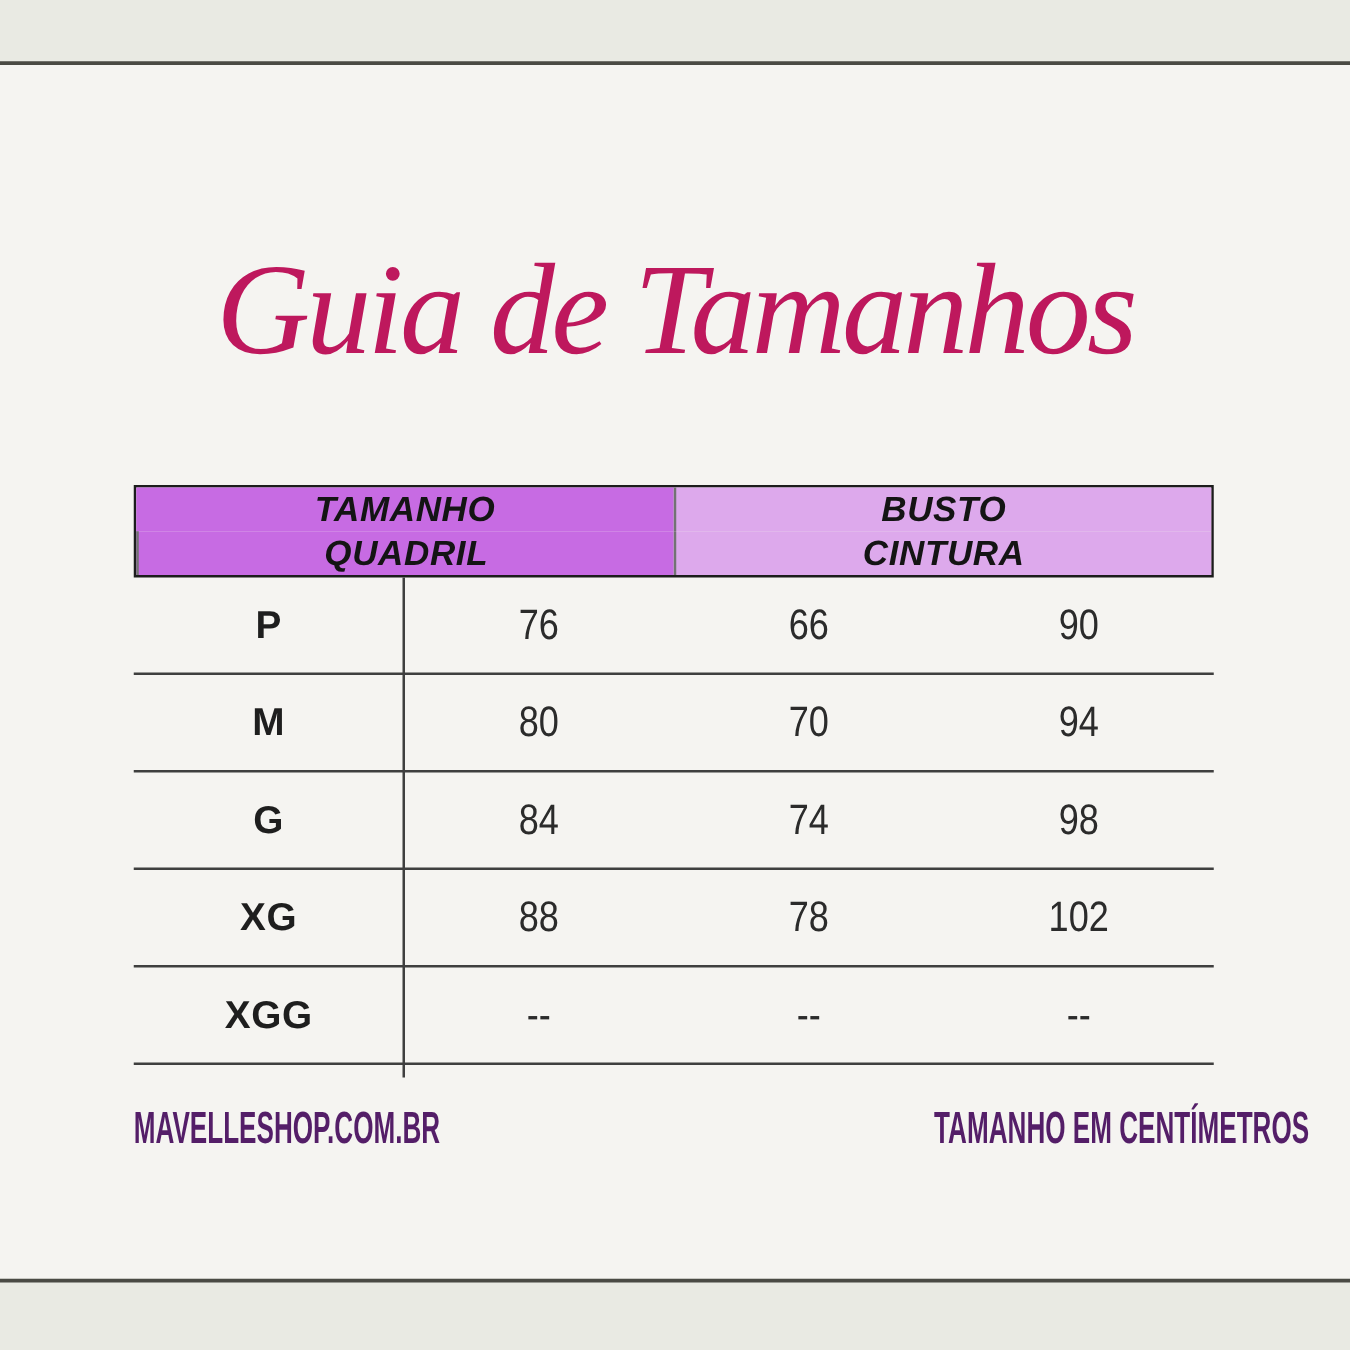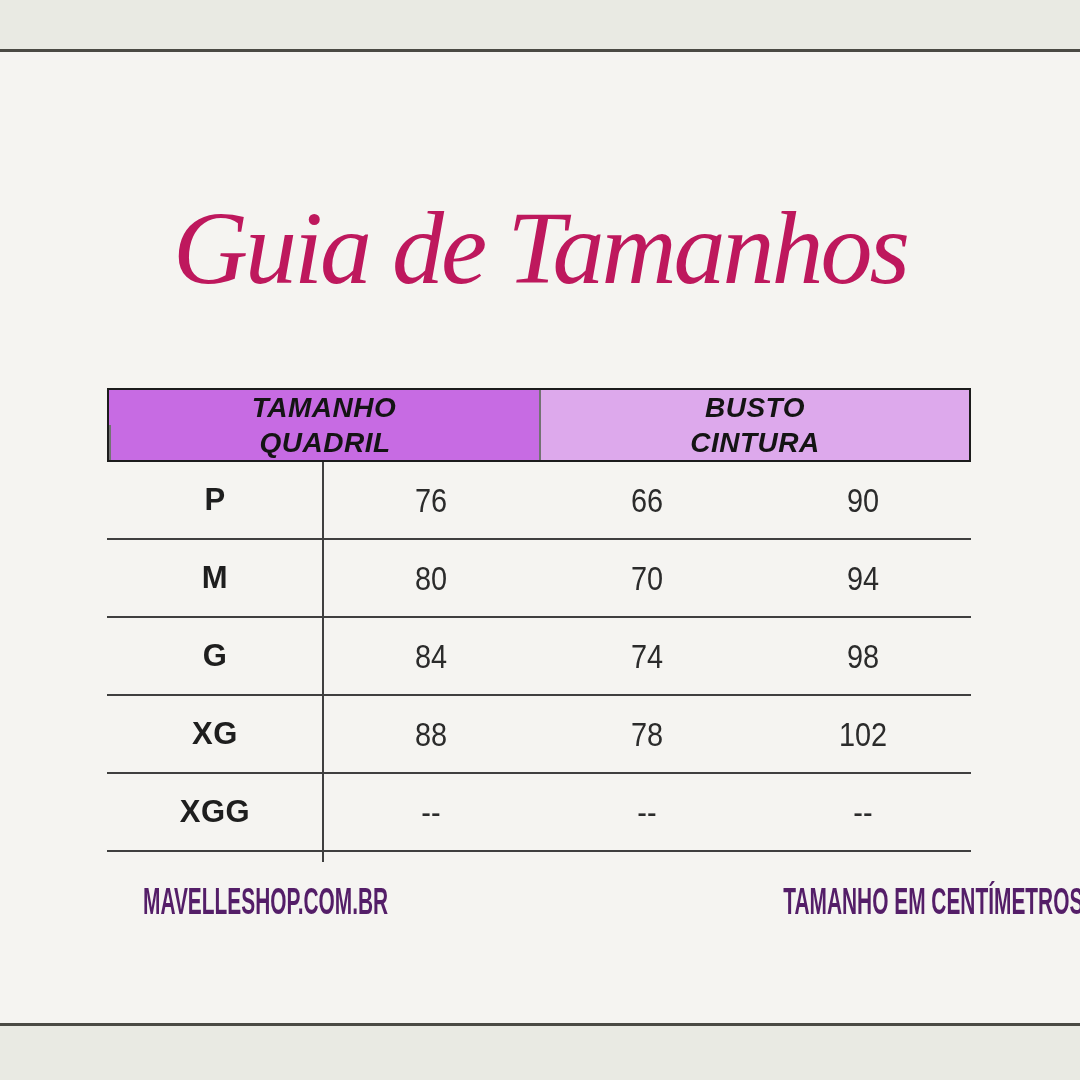--- a/index.html
+++ b/index.html
@@ -95,21 +95,20 @@
   }
   .footer {
     position: absolute;
     left: 107px;
     right: 109px;
     top: 880px;
     height: 44px;
     display: flex;
     justify-content: space-between;
     align-items: center;
-    margin-left: 36px;
   }
   .footer-left, .footer-right {
     font-weight: bold;
     font-size: 36px;
     letter-spacing: 0px;
     color: #541e68;
     white-space: nowrap;
   }
   .footer-left  { transform: scaleX(0.58); transform-origin: left center; }
   .footer-right { transform: scaleX(0.58); transform-origin: right center; }

